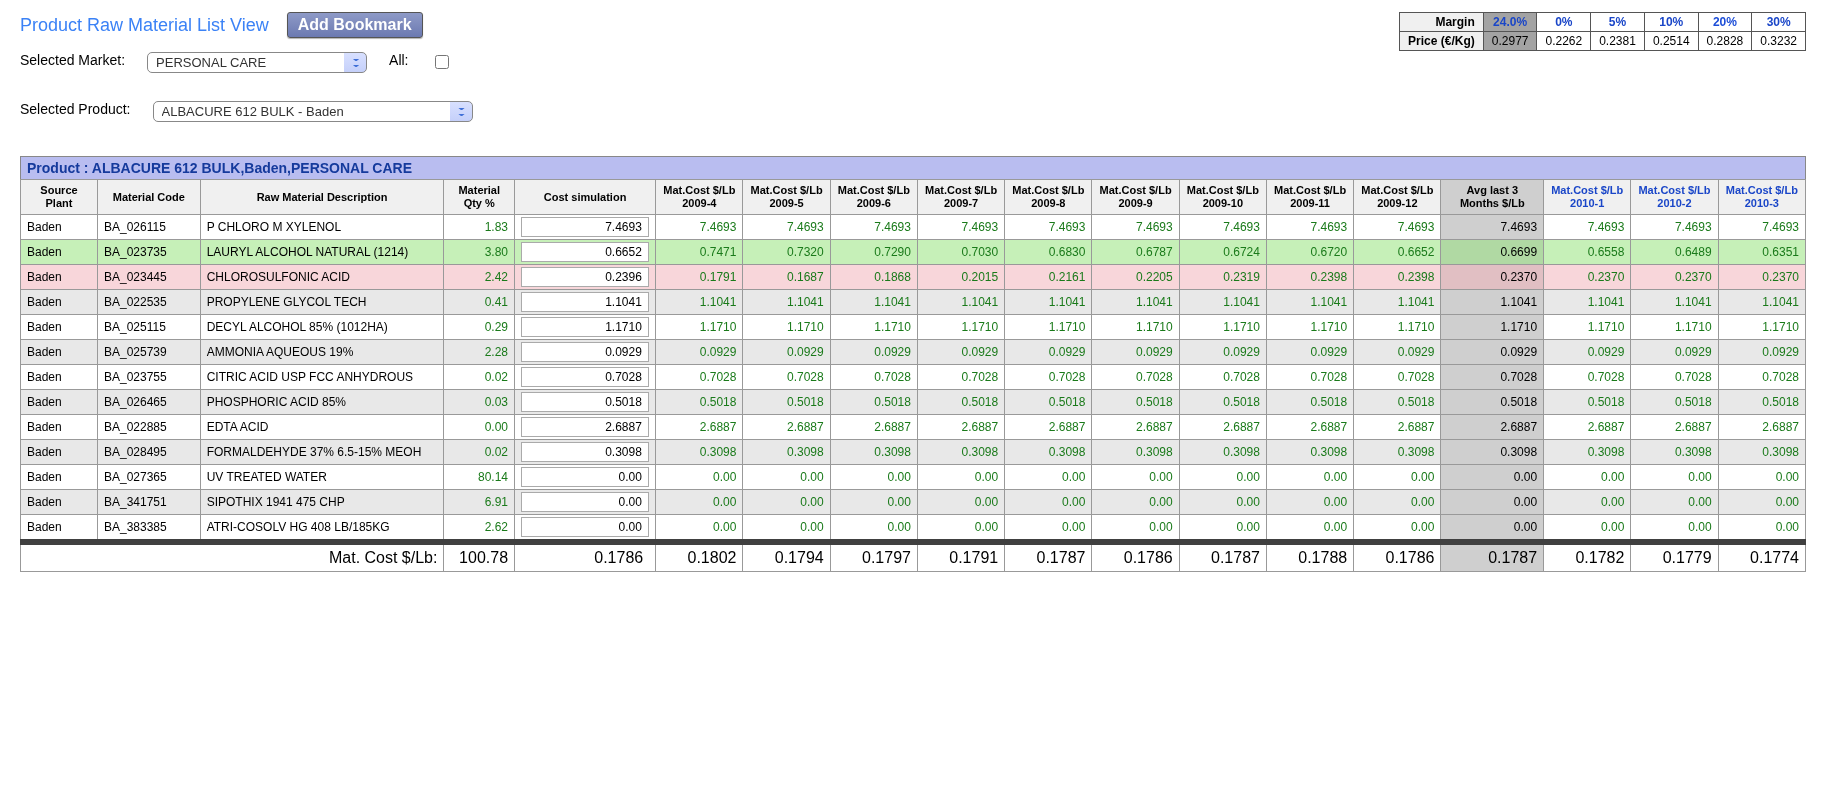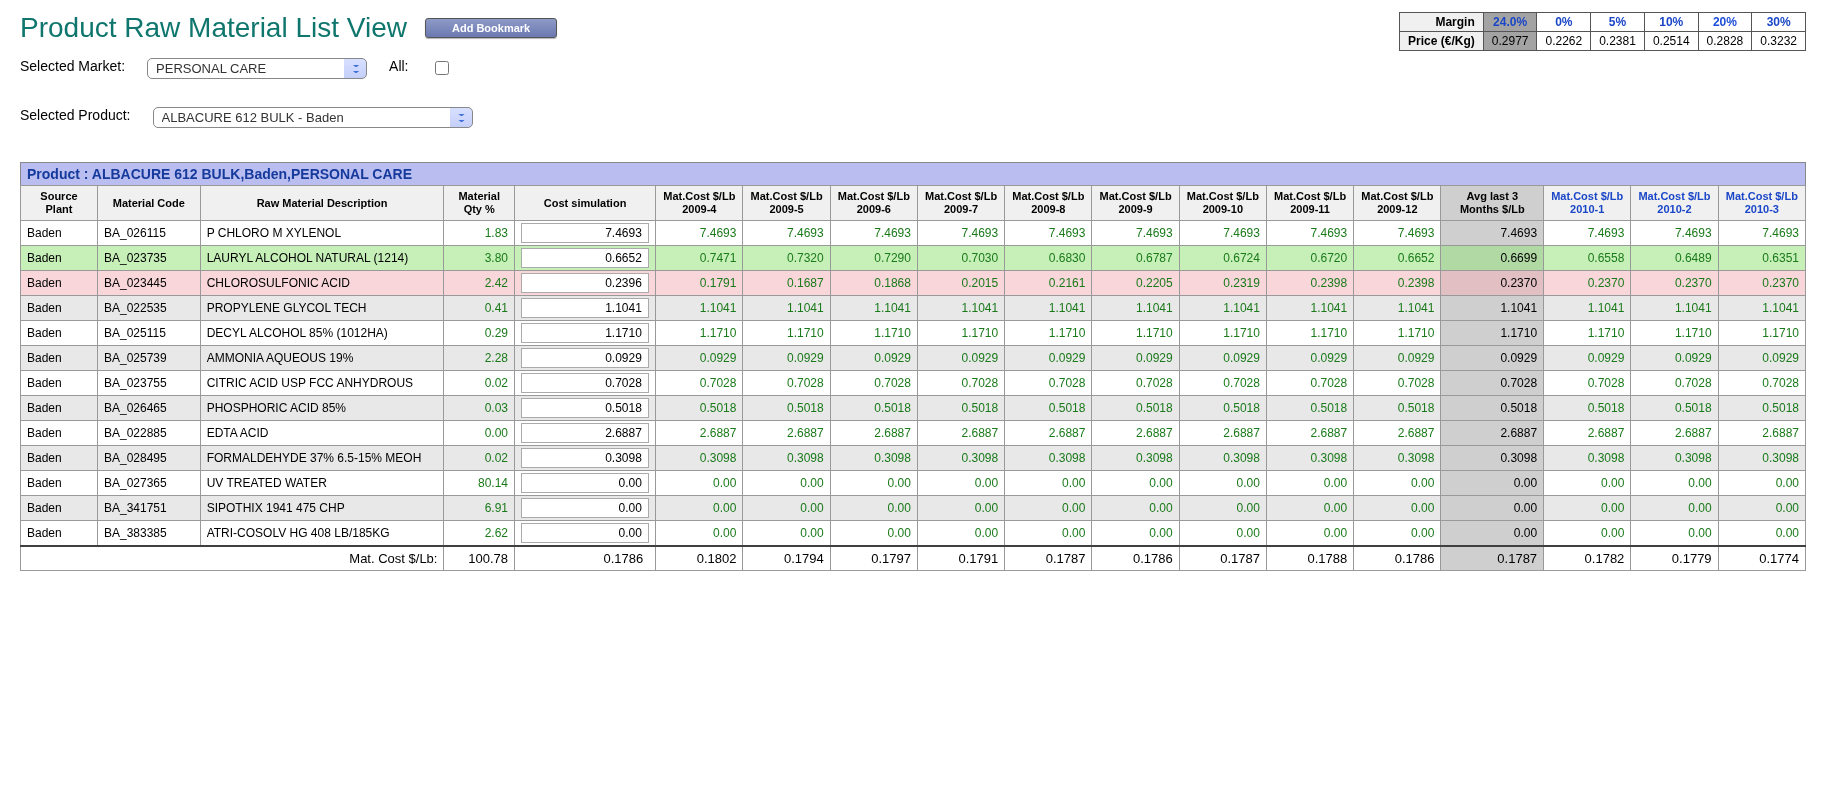--- a/index.html
+++ b/index.html
@@ -21,31 +21,31 @@
   .header-left {
     flex: 0 0 auto;
   }
   .title-line {
     display: flex;
     align-items: center;
     gap: 18px;
     margin-bottom: 14px;
   }
   .title {
-    font-size: 28px;
+    font-size: 18px;
     font-weight: normal;
-    color: #0f766e;
+    color: #3b82f6;
   }
   .btn {
     background: linear-gradient(#8e9ac7, #6b79b1);
     border: 1px solid #555;
     border-radius: 3px;
     color: #fff;
-    padding: 3px 26px;
-    font-size: 11px;
+    padding: 3px 10px;
+    font-size: 16px;
     font-weight: bold;
     cursor: pointer;
     box-shadow: 0 1px 1px rgba(0,0,0,0.3);
   }
   .filter-line {
     display: flex;
     align-items: flex-start;
     gap: 22px;
     margin-bottom: 28px;
     font-size: 14px;
@@ -189,22 +189,22 @@
   }
   tr.green td { background: #c6f0b8 !important; }
   tr.green td.avg { background:#b0d9a3 !important; }
   tr.pink td { background: #f8d6da !important; }
   tr.pink td.avg { background:#e1bfc3 !important; }
   tr.shade td { background: #e8e8e8; }
   tr.shade td.avg { background:#cfcfcf; }
   tr.plain td.avg { background:#cfcfcf; }
 
   .totals td {
-    border-top: 2px solid #404040;
-    font-size: 13px;
+    border-top: 6px solid #404040;
+    font-size: 16px;
   }
   .totals .lbl {
     text-align: right;
     font-weight: normal;
   }
 
   
   .col-plant  { width: 60px; }
   .col-code   { width: 80px; }
   .col-desc   { width: 190px; }

